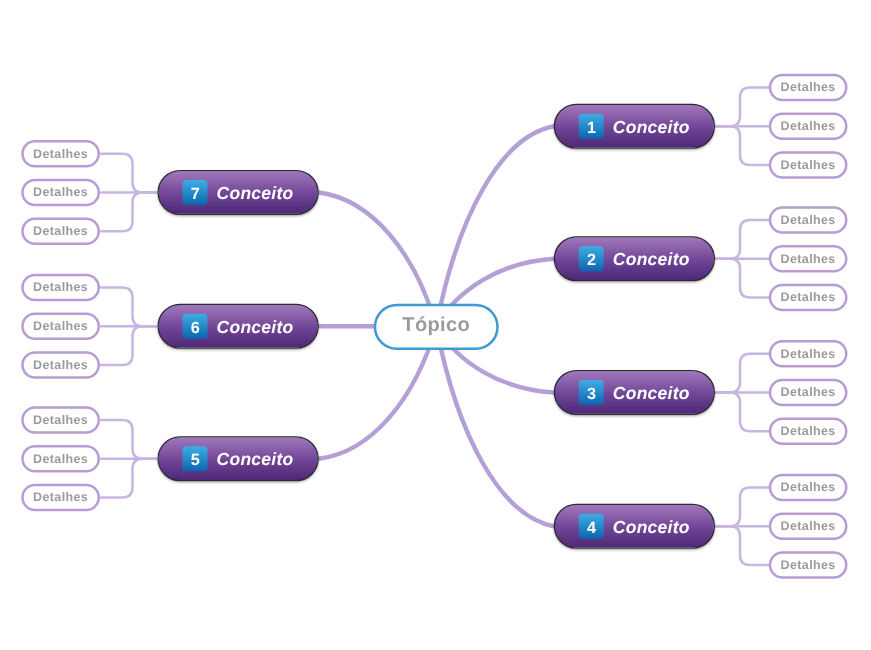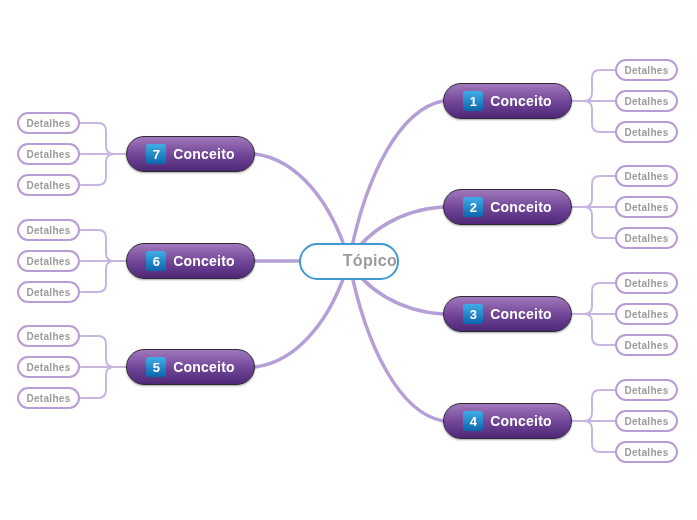--- a/index.html
+++ b/index.html
@@ -55,20 +55,21 @@
     display: flex;
     align-items: center;
     justify-content: center;
     flex: 0 0 auto;
   }
   .concept-label {
     color: #ffffff;
     font-weight: bold;
     font-size: 14px;
     letter-spacing: 0.2px;
+    font-style: italic;
   }
   .detail-node {
     border-radius: 12px;
     border: 2px solid var(--c-detail-border, #b79dd4);
     background: #ffffff;
     color: var(--c-gray-text, #9e9e9e);
     font-size: 10px;
     letter-spacing: 0.3px;
     font-weight: bold;
   }
@@ -191,16 +192,16 @@
     </div>
     <div class="node detail-node" style="left: 17px; top: 325px; width: 63px; height: 22px;">
       <span>Detalhes</span>
     </div>
     <div class="node detail-node" style="left: 17px; top: 356px; width: 63px; height: 22px;">
       <span>Detalhes</span>
     </div>
     <div class="node detail-node" style="left: 17px; top: 387px; width: 63px; height: 22px;">
       <span>Detalhes</span>
     </div>
-    <div class="node root-node" style="left: 299px; top: 242.5px; width: 100px; height: 37px; justify-content: flex-end;">
+    <div class="node root-node" style="left: 299px; top: 242.5px; width: 100px; height: 37px;">
       <span>Tópico</span>
     </div>
   </div>
 
 </body></html>

